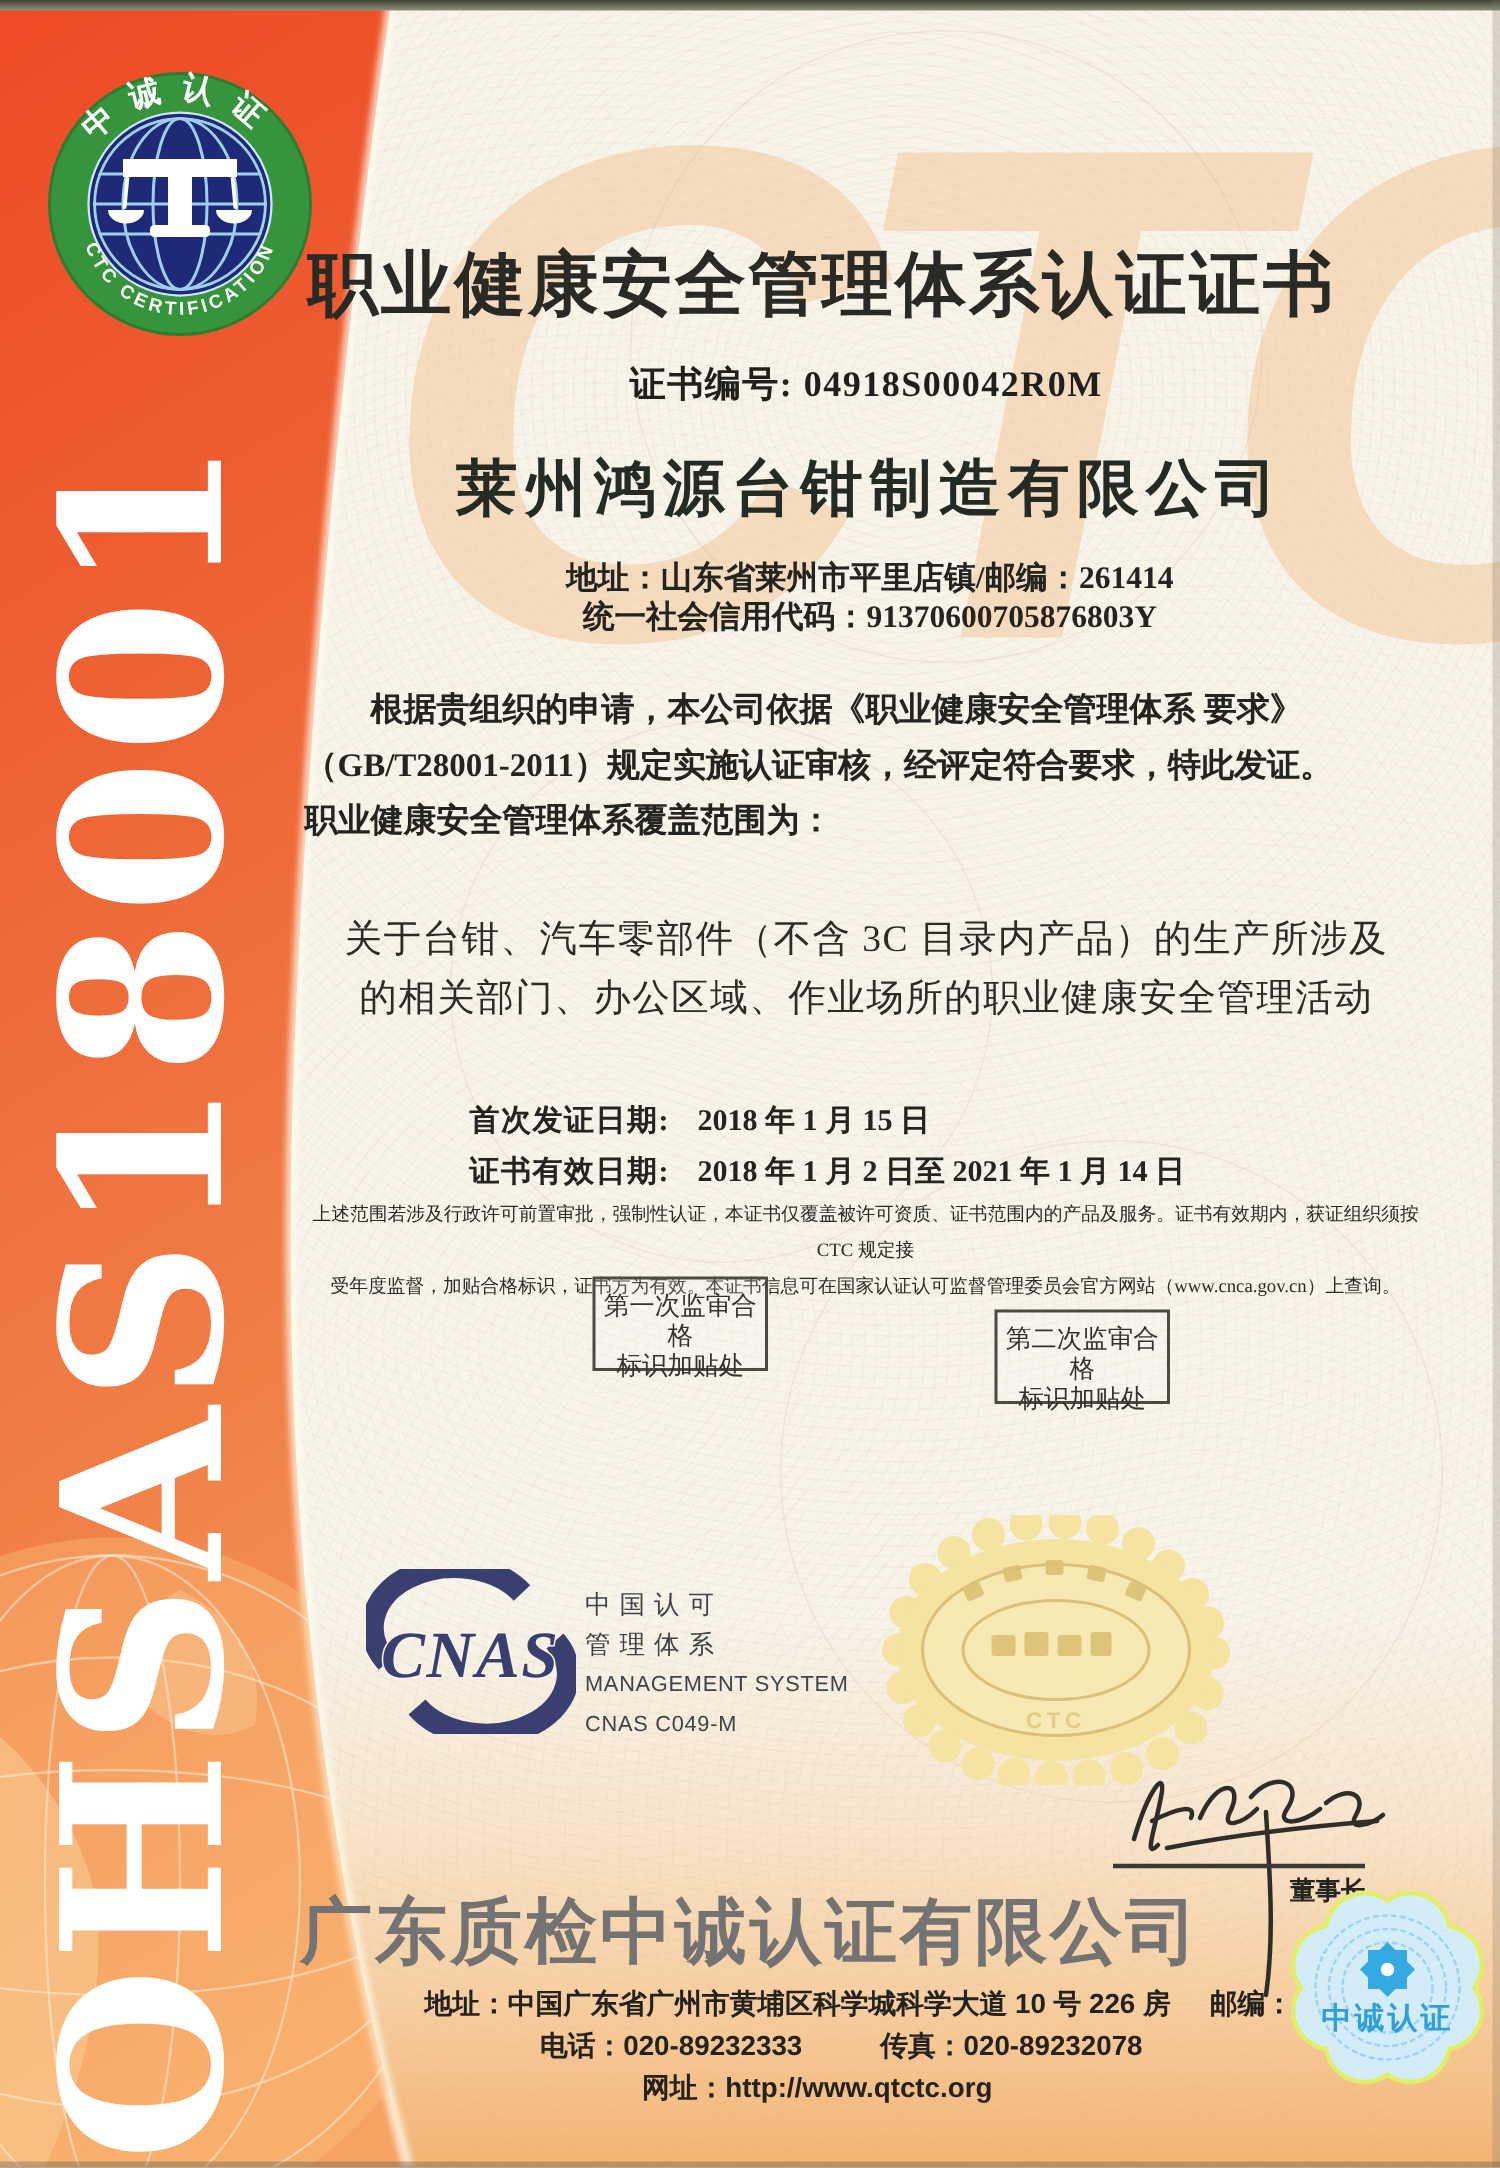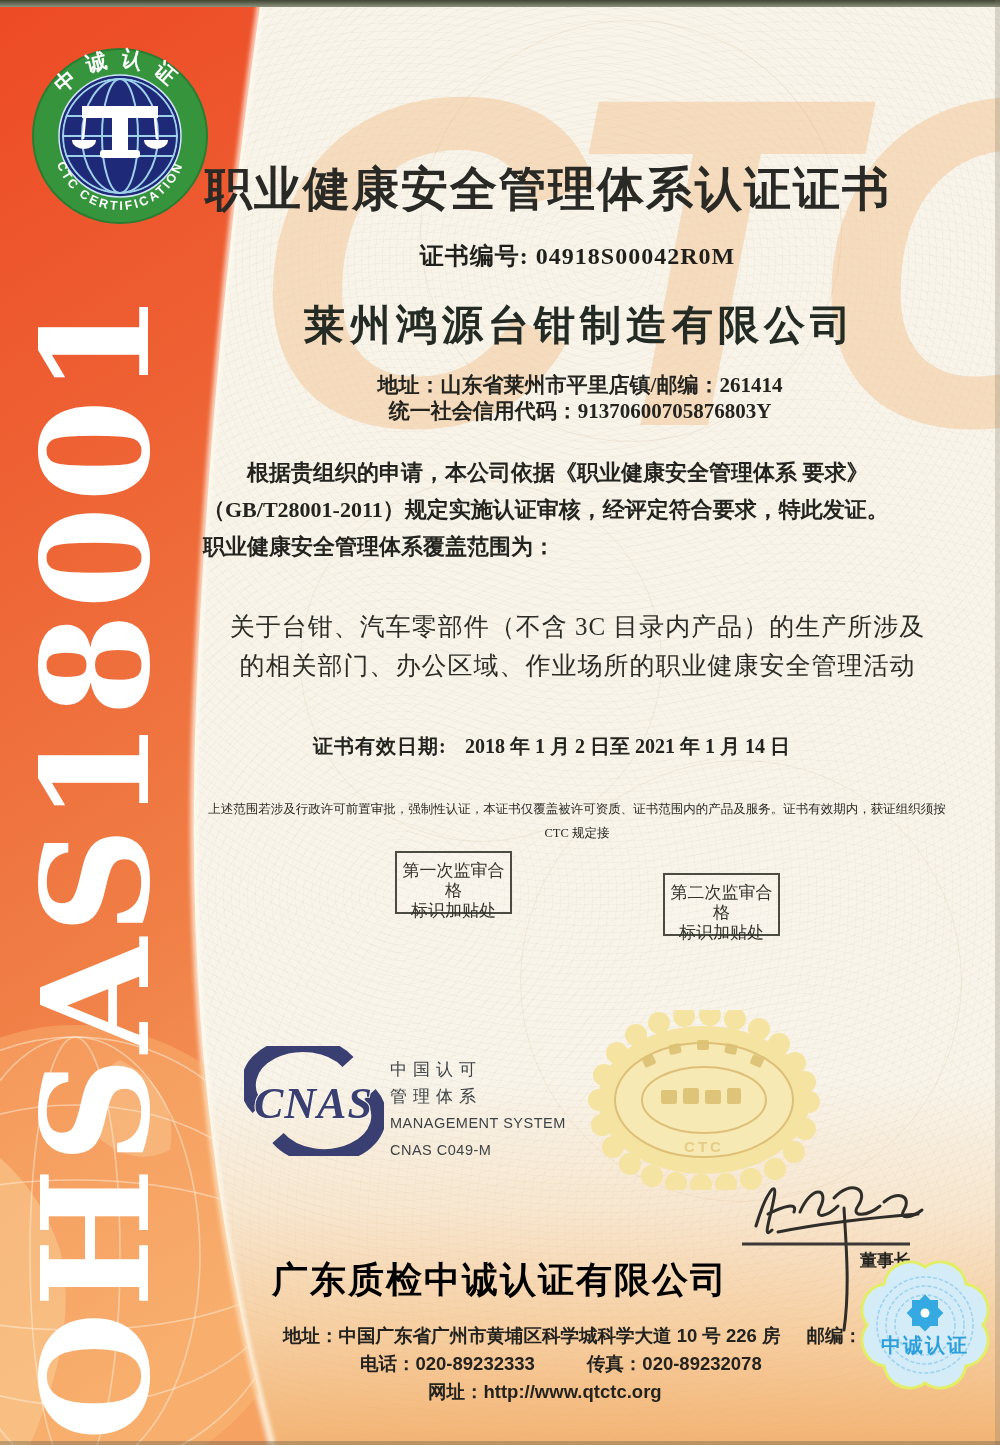--- a/index.html
+++ b/index.html
@@ -53,22 +53,22 @@
     font-size:17px;color:#33332c;line-height:20px;padding-top:8px;background:rgba(255,255,255,0.15);}
   .box1{left:395px;top:851px;}
   .box2{left:663px;top:873px;}
   
   .cnas-text{left:390px;top:1056px;color:#3e4347;font-size:17px;line-height:27px;}
   .cnas-text .cn{letter-spacing:6px;}
   .cnas-text .en{font-size:14.5px;font-family:"Liberation Sans",sans-serif;letter-spacing:0.5px;}
   
   .sig-title{left:860px;top:1249px;font-size:17px;font-weight:bold;color:#23231f;
     font-family:"Liberation Sans",sans-serif;}
-  .issuer{left:180px;top:1256px;width:640px;text-align:center;font-size:36px;font-weight:bold;
-    color:#000000;letter-spacing:2px;font-family:"Liberation Sans",sans-serif;}
+  .issuer{left:180px;top:1256px;width:640px;text-align:center;font-size:48px;font-weight:bold;
+    color:#737373;letter-spacing:2px;font-family:"Liberation Sans",sans-serif;}
   .contact{font-size:18.5px;font-weight:bold;color:#23221f;font-family:"Liberation Sans",sans-serif;
     display:flex;white-space:nowrap;}
   .c1{left:283px;top:1323px;gap:26px;}
   .c2{left:360px;top:1351px;gap:52px;}
   .c3{left:428px;top:1379px;}
 </style>
 </head>
 <body>
 
 <div class="page">
@@ -160,27 +160,32 @@
     <div>职业健康安全管理体系覆盖范围为：</div>
   </div>
 
   <div class="abs scope serif">
     <div>关于台钳、汽车零部件（不含 3C 目录内产品）的生产所涉及</div>
     <div>的相关部门、办公区域、作业场所的职业健康安全管理活动</div>
   </div>
 
   <div class="abs dates serif">
     <div class="row">
+      <span class="lbl">首次发证日期:</span>
+      <span class="val">2018 年 1 月 15 日</span>
+    </div>
+    <div class="row">
       <span class="lbl">证书有效日期:</span>
       <span class="val">2018 年 1 月 2 日至 2021 年 1 月 14 日</span>
     </div>
   </div>
 
   <div class="abs fine serif">
     <div>上述范围若涉及行政许可前置审批，强制性认证，本证书仅覆盖被许可资质、证书范围内的产品及服务。证书有效期内，获证组织须按 CTC 规定接</div>
+    <div>受年度监督，加贴合格标识，证书方为有效。本证书信息可在国家认证认可监督管理委员会官方网站（www.cnca.gov.cn）上查询。</div>
   </div>
 
   <div class="abs stickerbox box1 serif">
     <div>第一次监审合格</div>
     <div>标识加贴处</div>
   </div>
   <div class="abs stickerbox box2 serif">
     <div>第二次监审合格</div>
     <div>标识加贴处</div>
   </div>

